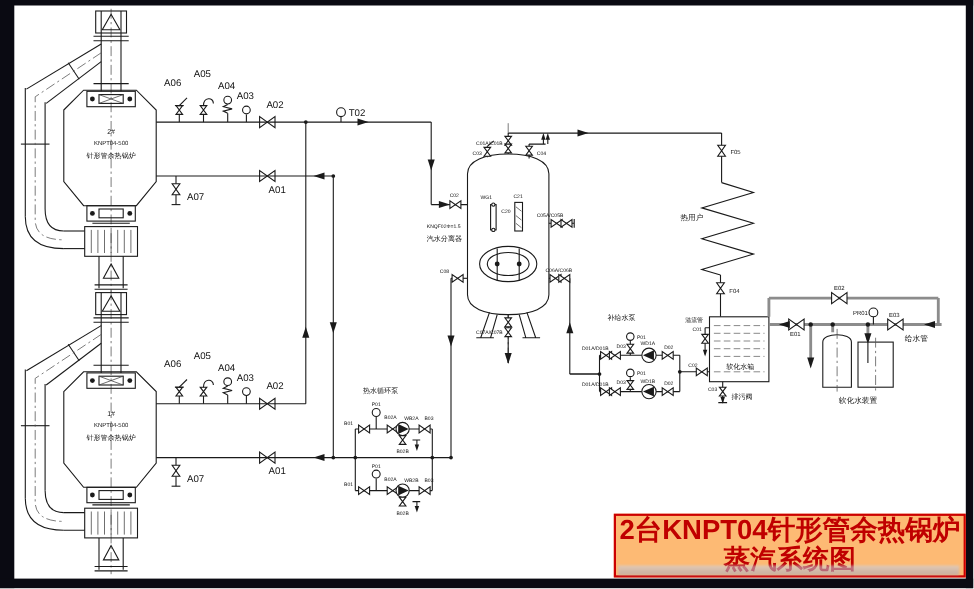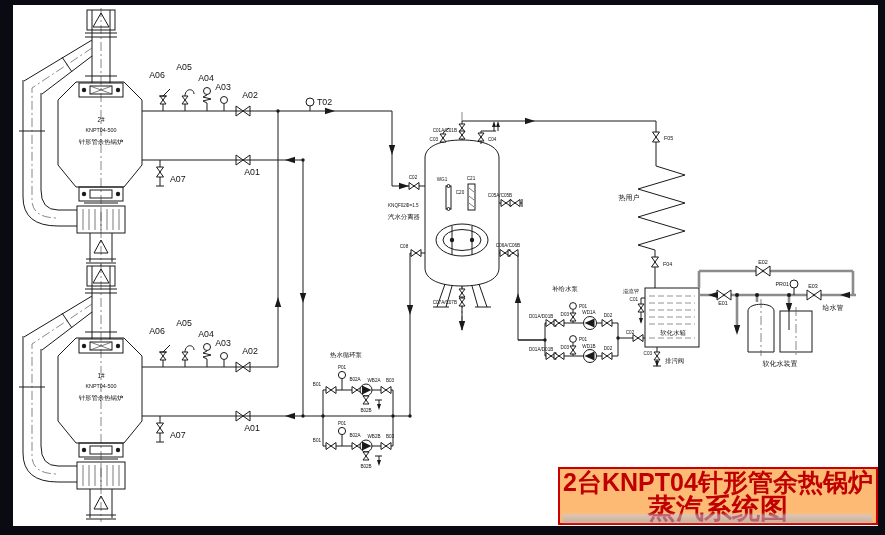--- a/index.html
+++ b/index.html
@@ -14,21 +14,21 @@
   .hz{stroke:#444;stroke-width:.7;fill:none;}
   .wd{stroke:#666;stroke-width:.7;stroke-dasharray:6 3;fill:none;}
   text{font-family:"Liberation Sans",sans-serif;fill:#111;}
   .t45{font-size:4.6px;}.t5{font-size:5.4px;}.t6{font-size:6.4px;}
   .t7{font-size:7px;}.t8{font-size:8.8px;}
   .mid{text-anchor:middle;}.end{text-anchor:end;}
   .title-block{position:absolute;left:558px;top:467px;width:316px;height:54px;
     background:#fdba74;border:2px solid #cc0000;display:flex;flex-direction:column;
     align-items:center;justify-content:flex-start;z-index:5;}
   .title-block .l1{font-size:25px;font-weight:bold;color:#c00000;line-height:27px;white-space:nowrap;}
-  .title-block .l2{font-size:28px;font-weight:bold;color:#c00000;line-height:26px;white-space:nowrap;}
+  .title-block .l2{font-size:24px;font-weight:bold;color:#c00000;line-height:26px;white-space:nowrap;}
   .wm{position:absolute;left:562px;top:514px;width:310px;height:9px;z-index:6;
       background:linear-gradient(#cdd6ea,#9aa3c0);opacity:.55;filter:blur(1px);}
 </style>
 </head>
 <body>
 
 <div class="stage">
 <svg width="885" height="535" viewBox="0 0 885 535">
 <defs>
   <path id="vH" class="s" d="M-7,-5 L-7,5 L7,-5 L7,5 Z"></path>

